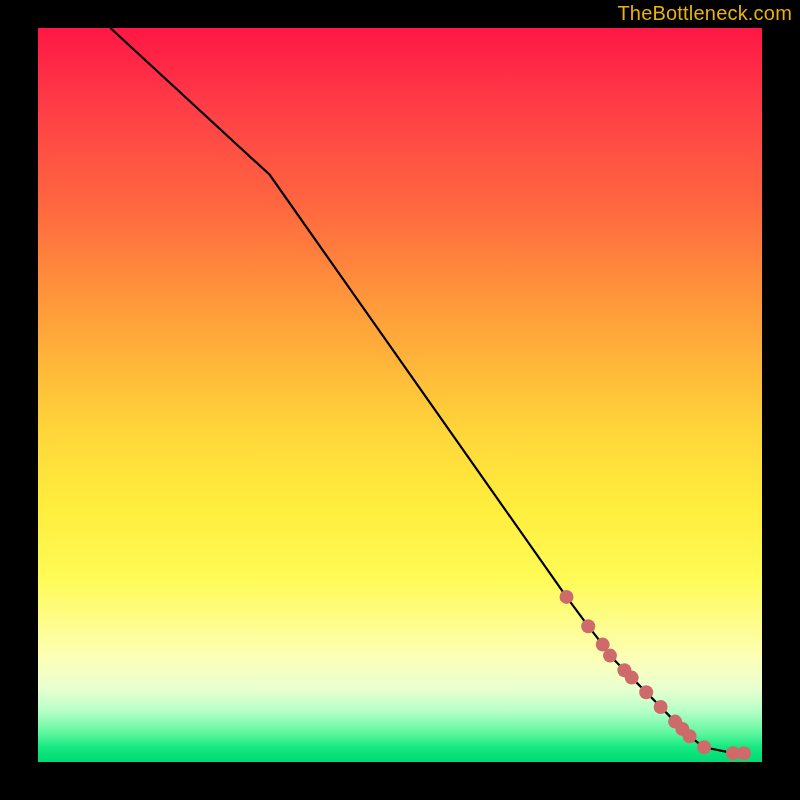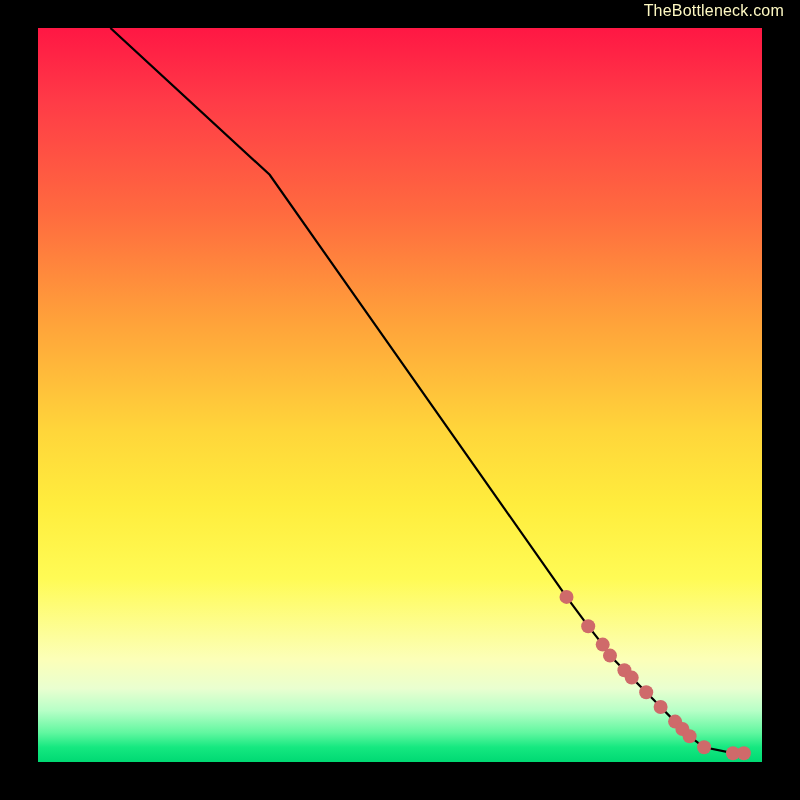--- a/index.html
+++ b/index.html
@@ -12,24 +12,24 @@
   }
   .outer {
     width: 800px;
     height: 800px;
     background: #000;
     position: relative;
   }
   .watermark {
     position: absolute;
     top: 2px;
-    right: 16px;
+    right: 8px;
     font-family: Arial, Helvetica, sans-serif;
-    font-size: 16px;
-    color: #fef9c3;
+    font-size: 20px;
+    color: #eab308;
     letter-spacing: 0.2px;
   }
   .plot {
     position: absolute;
     left: 38px;
     top: 28px;
     width: 724px;
     height: 734px;
     overflow: hidden;
   }

